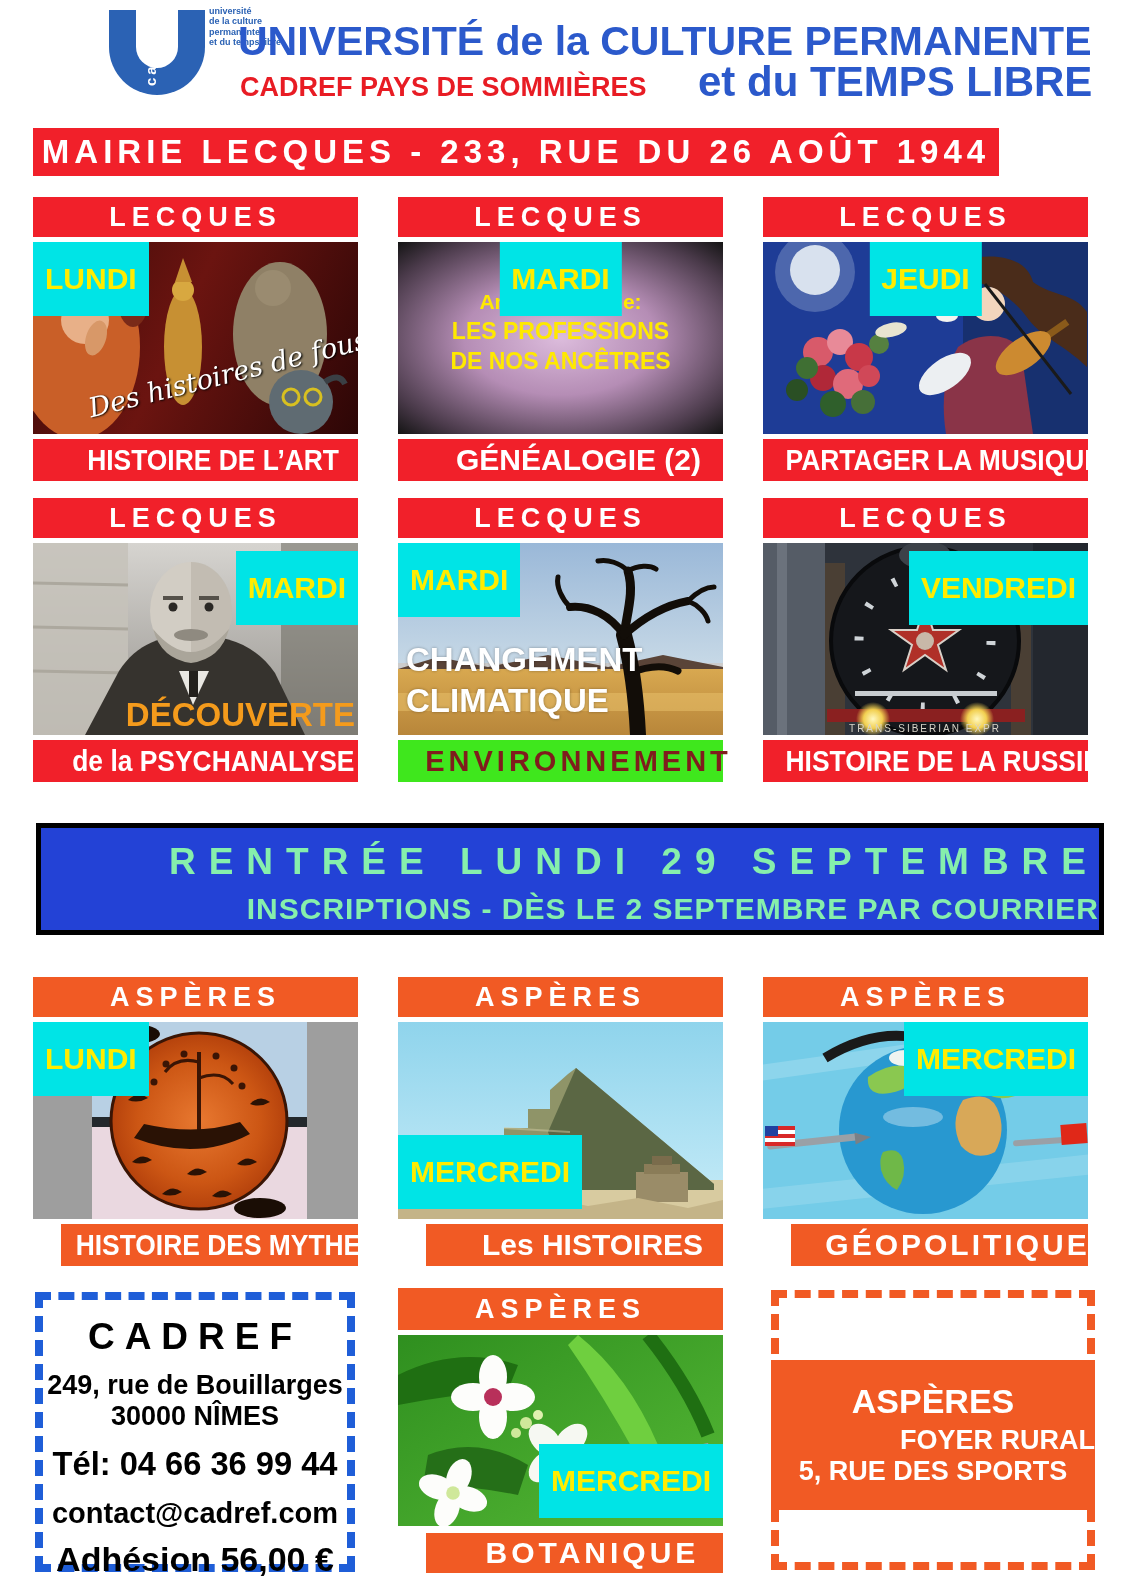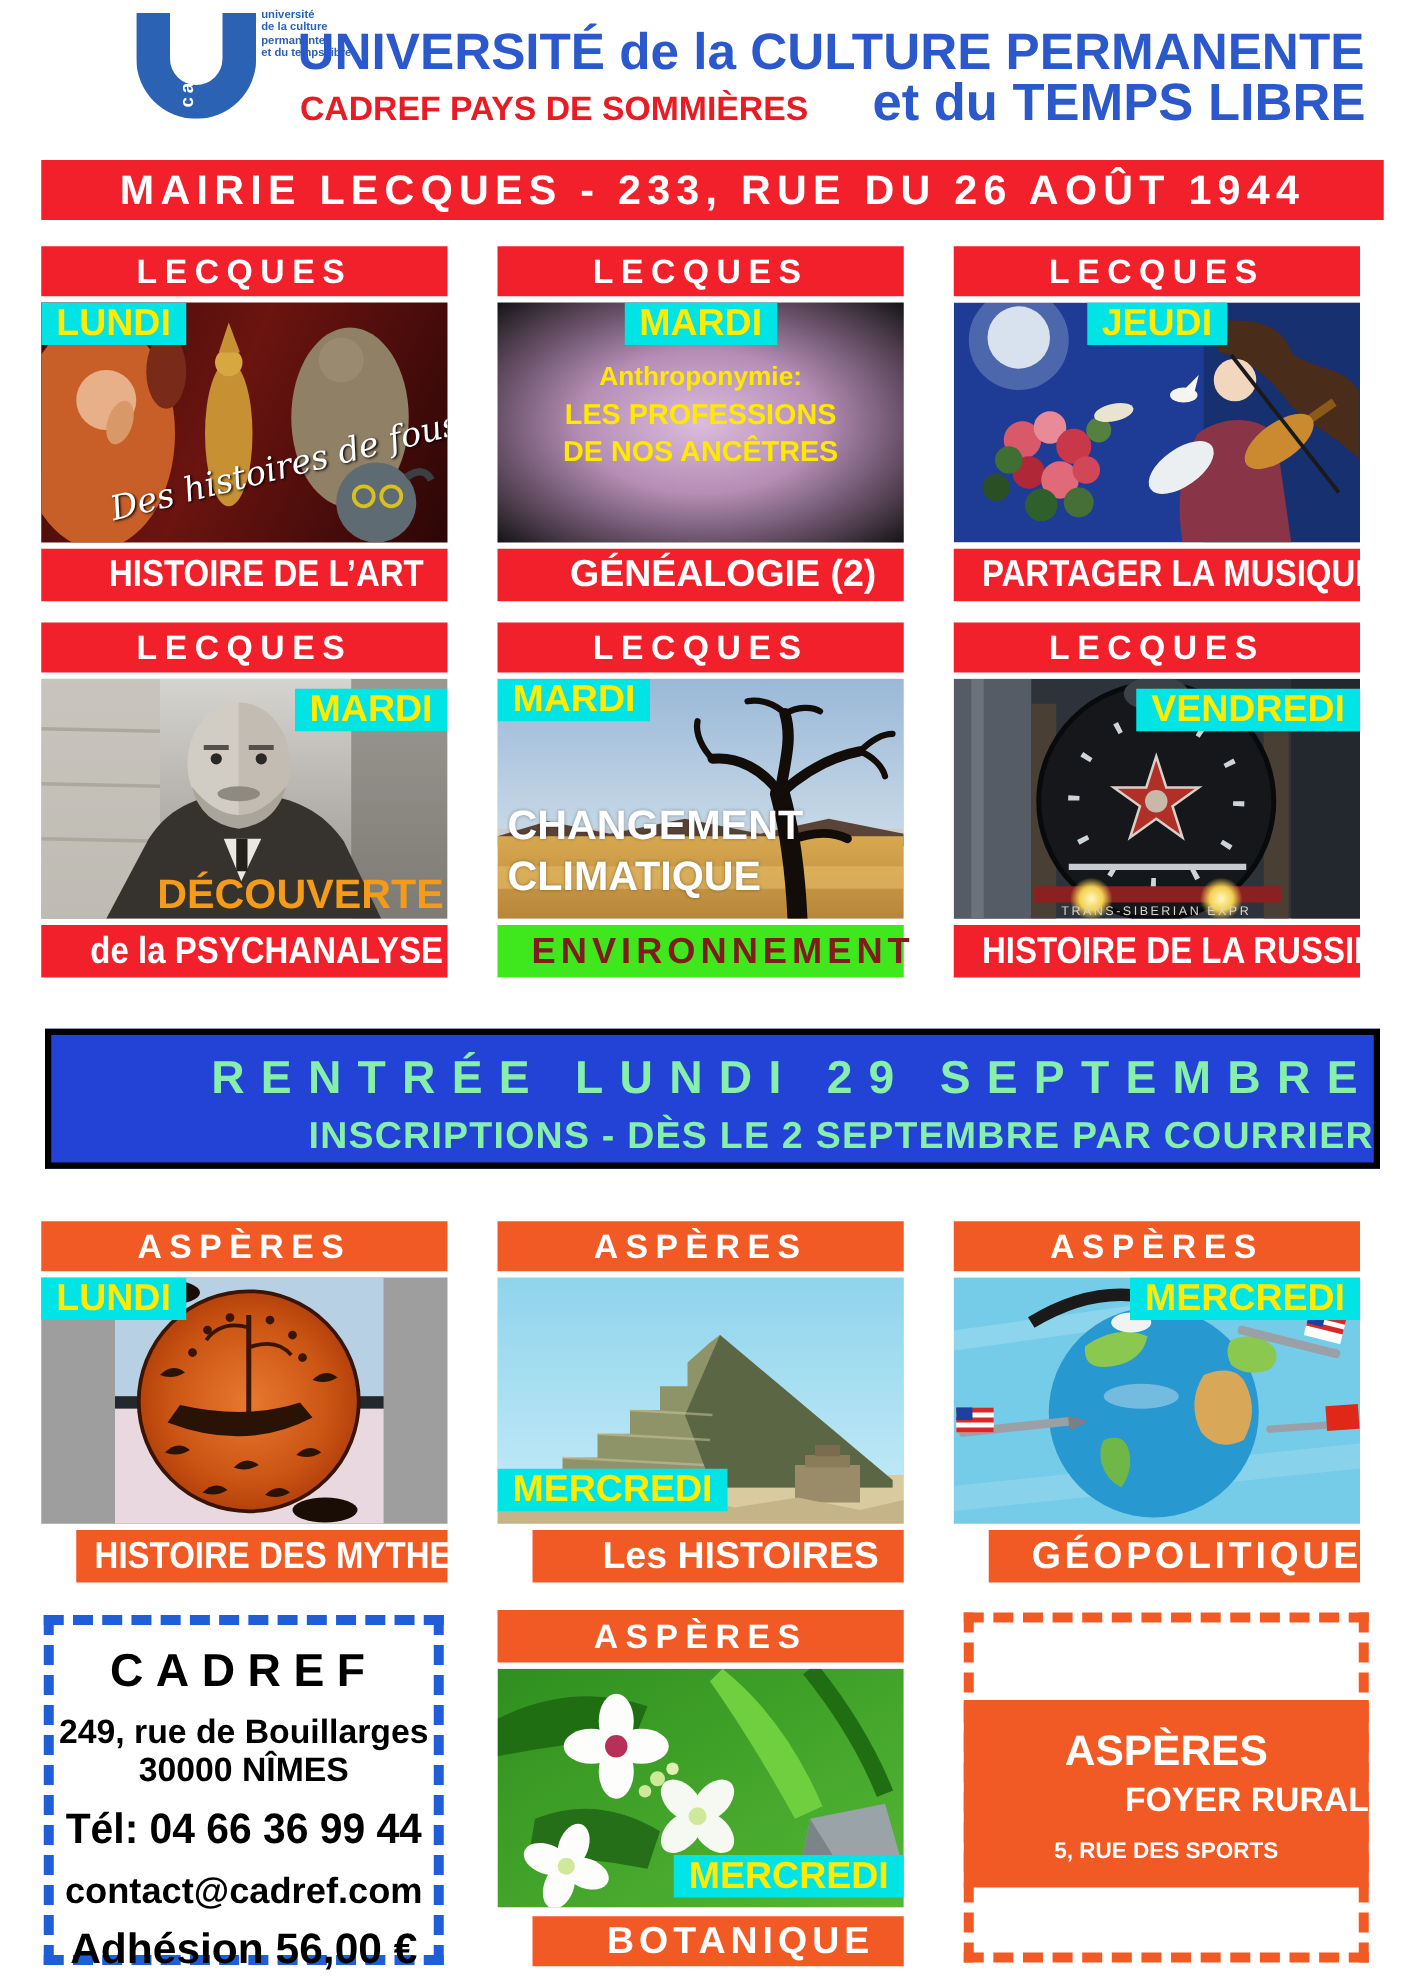--- a/index.html
+++ b/index.html
@@ -15,36 +15,36 @@
     border:27px solid #2b62b4;border-top:none;border-radius:0 0 52px 52px;}
   .logo-brand{position:absolute;left:-26px;top:36px;width:80px;text-align:center;
     transform:rotate(-90deg);color:#fff;font-size:15px;font-weight:bold;letter-spacing:3px;}
   .logo-tagline{position:absolute;left:114px;top:4px;color:#2b62b4;font-size:9px;
     font-weight:bold;line-height:1.15;}
   .title-top{position:absolute;left:238px;top:18px;width:870px;color:var(--tblue);
     font-size:41px;font-weight:bold;white-space:nowrap;}
   .org-red{position:absolute;left:240px;top:72px;color:#e81c24;font-size:27px;font-weight:bold;}
   .title-bottom{position:absolute;left:698px;top:58px;color:var(--tblue);
     font-size:42px;font-weight:bold;white-space:nowrap;}
-  .loc-banner{position:absolute;left:33px;top:128px;width:1074px;height:48px;background:var(--red);
+  .loc-banner{position:absolute;left:33px;top:128px;width:966px;height:48px;background:var(--red);
     color:#fff;font-size:33px;font-weight:bold;letter-spacing:5px;
     display:flex;align-items:center;justify-content:center;white-space:nowrap;}
   
   .card{position:absolute;width:325px;}
   .hdr{height:40px;background:var(--red);color:#fff;font-weight:bold;font-size:27px;
     letter-spacing:6px;display:flex;align-items:center;justify-content:center;}
   .asp .hdr{background:var(--orange);}
   .img{position:relative;height:192px;margin-top:5px;overflow:hidden;background:#ccc;}
   .ftr{margin-top:5px;height:42px;background:var(--red);color:#fff;font-weight:bold;font-size:30px;
     display:flex;align-items:center;justify-content:center;white-space:nowrap;padding-left:36px;}
   .asp .ftr{background:var(--orange);margin-left:28px;}
   .ftr .cond{display:inline-block;transform:scaleX(.88);}
   .ftr-green{background:var(--green) !important;color:#7f1d1d;letter-spacing:4px;font-size:29px;}
   .day{position:absolute;background:var(--cyan);color:var(--yellow);font-weight:bold;
-    font-size:30px;line-height:1;padding:2px 12px;white-space:nowrap;z-index:5;}
+    font-size:30px;line-height:1;padding:22px 12px;white-space:nowrap;z-index:5;}
   .tl{top:0;left:0;} .tc{top:0;left:50%;transform:translateX(-50%);}
   .tr{top:0;right:0;} .tr8{top:8px;right:0;} .bl{bottom:10px;left:0;} .br{bottom:8px;right:0;}
   svg{display:block;}
   
   .img-art{background:linear-gradient(115deg,#3c0a08,#6b1410 45%,#2c0606);}
   .art-overlay{position:absolute;left:52px;top:118px;width:270px;color:#fff;
     font-family:"DejaVu Serif",serif;font-style:italic;font-size:27px;white-space:nowrap;
     transform:rotate(-14deg);text-shadow:1px 1px 2px #000;}
   .img-gen{background:radial-gradient(ellipse at center,#dcbcdc 0%,#b58db5 42%,#4a3a4a 82%,#141414 100%);
     text-align:center;color:#ffe900;font-weight:bold;}
@@ -70,21 +70,21 @@
   .c-a2{font-size:27px;font-weight:bold;}
   .c-ph{margin-top:12px;font-size:34px;font-weight:bold;transform:scaleX(.96);}
   .c-em{margin-top:14px;font-size:29px;font-weight:bold;}
   .c-ad{margin-top:10px;font-size:34px;font-weight:bold;}
   .venue{position:absolute;left:771px;top:1290px;width:308px;height:264px;
     border:8px dashed var(--orange);background:#fff;}
   .venue-band{position:absolute;left:-8px;right:-8px;top:62px;height:150px;background:var(--orange);
     color:#fff;text-align:center;font-weight:bold;}
   .v1{margin-top:22px;font-size:34px;}
   .v2{margin-top:4px;font-size:27px;text-align:right;}
-  .v3{margin-top:14px;font-size:18px;}
+  .v3{margin-top:0;font-size:27px;}
 </style>
 </head>
 <body>
 
 <div class="page" style="--red: #f1202a; --orange: #f15a24; --cyan: #00e4e6; --yellow: #ffec00; --green: #3fe71d; --bblue: #2342d6; --tblue: #2b59cb; --dashblue: #1f5ed8;">
 
   <div class="logo">
     <div class="logo-u">
       <span class="logo-brand">cadref</span>
     </div>

